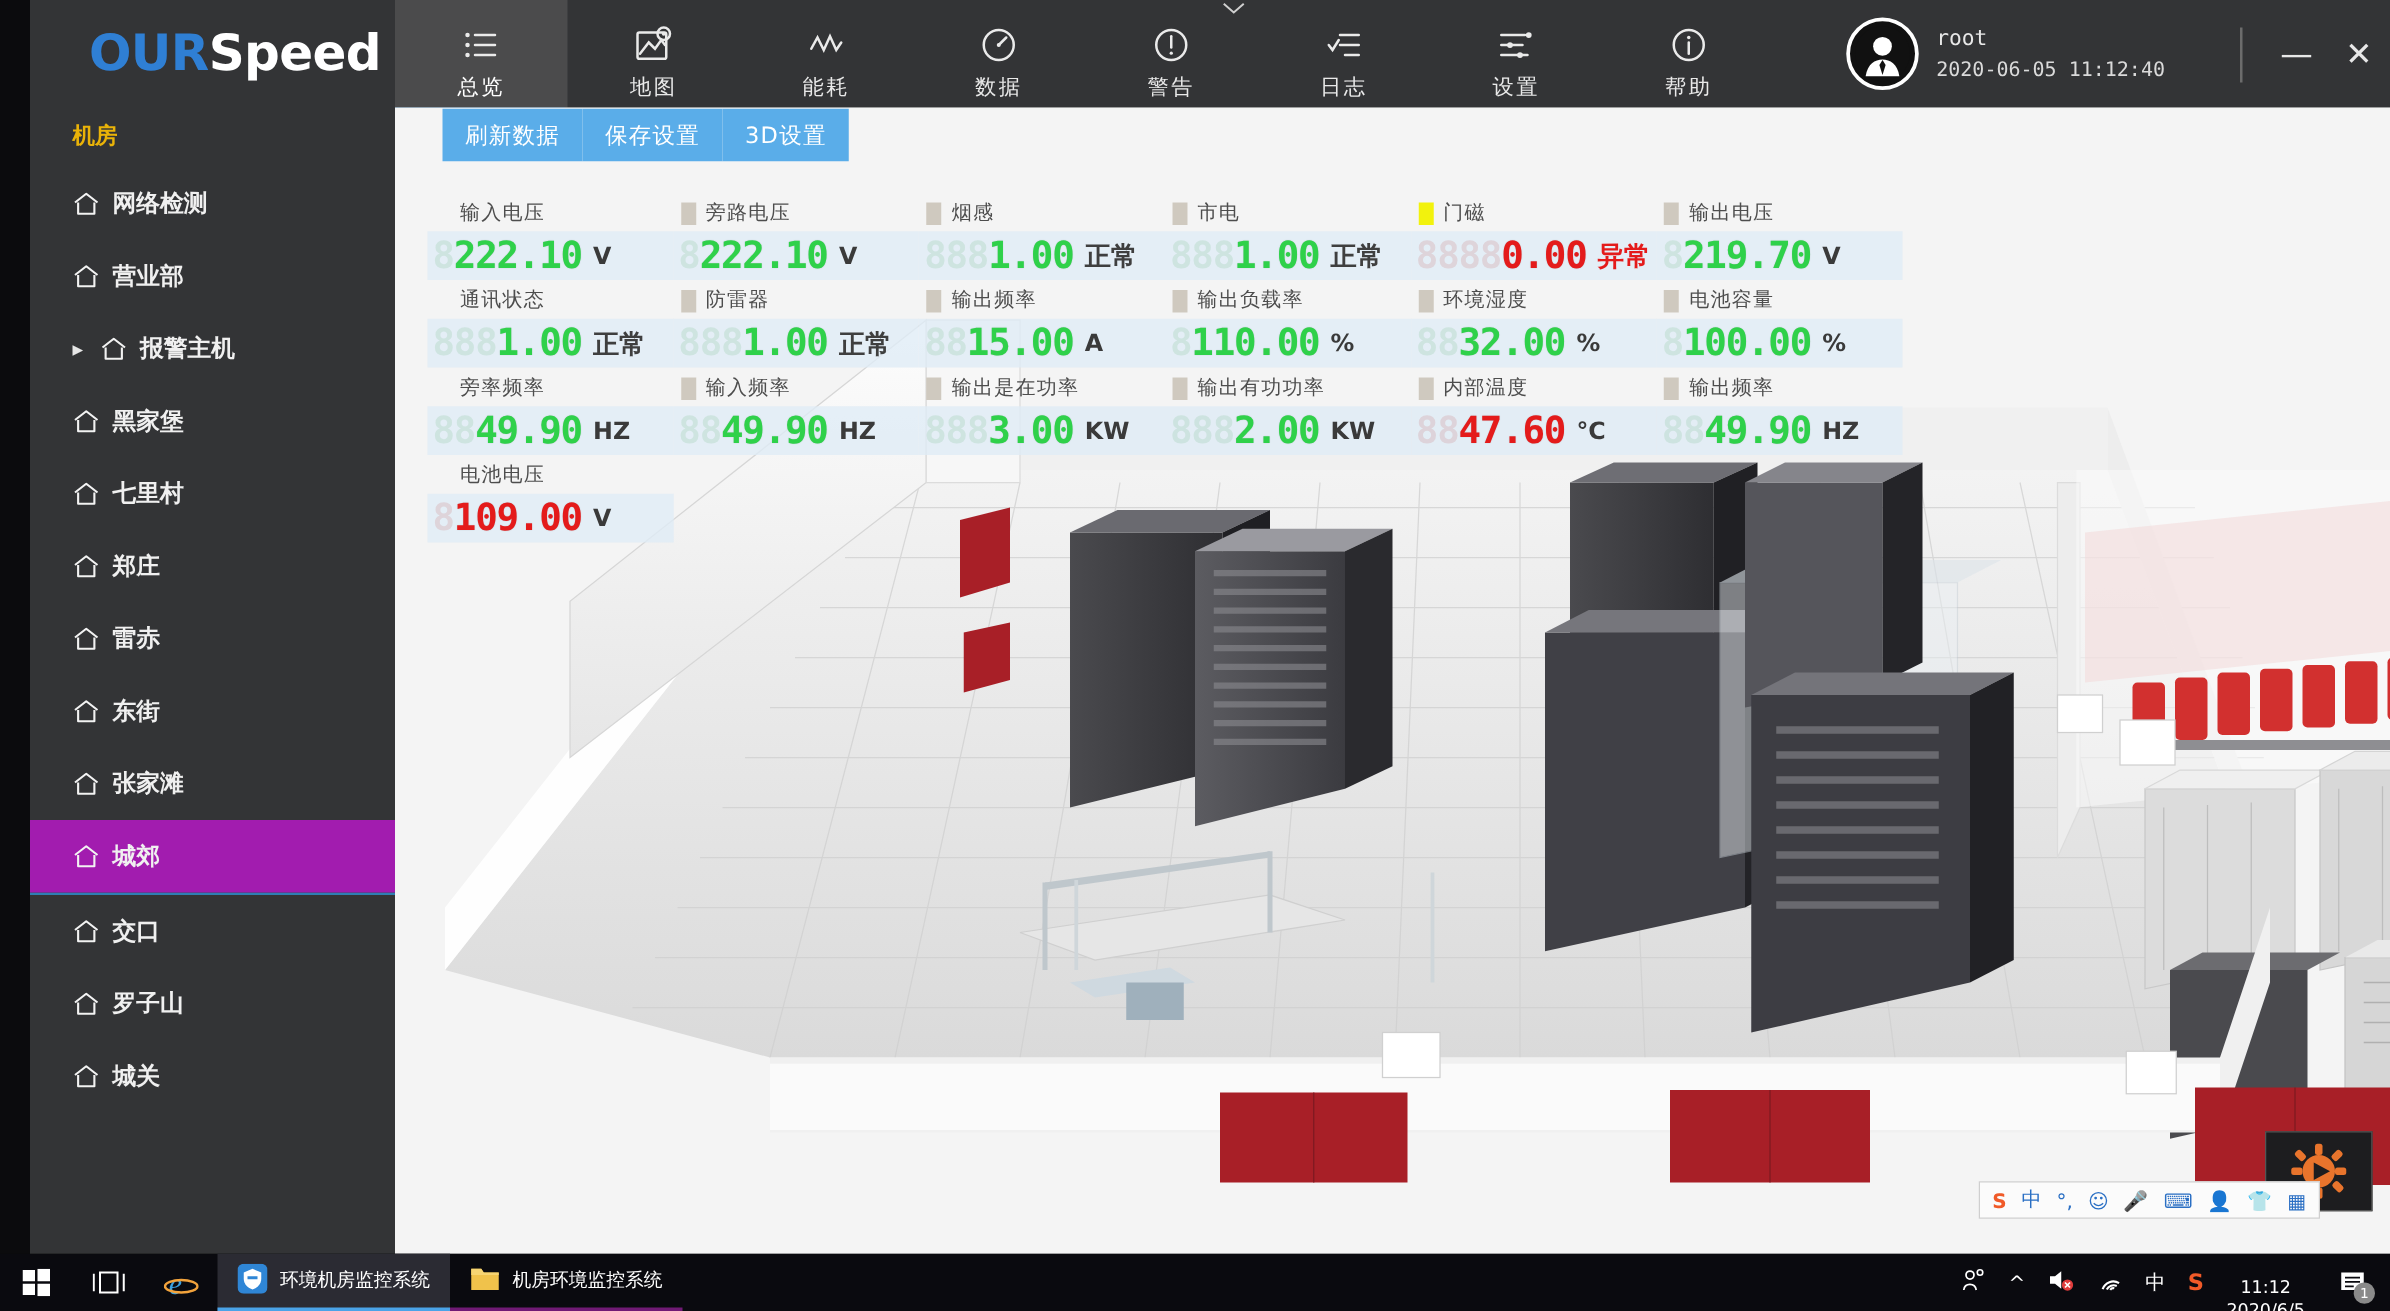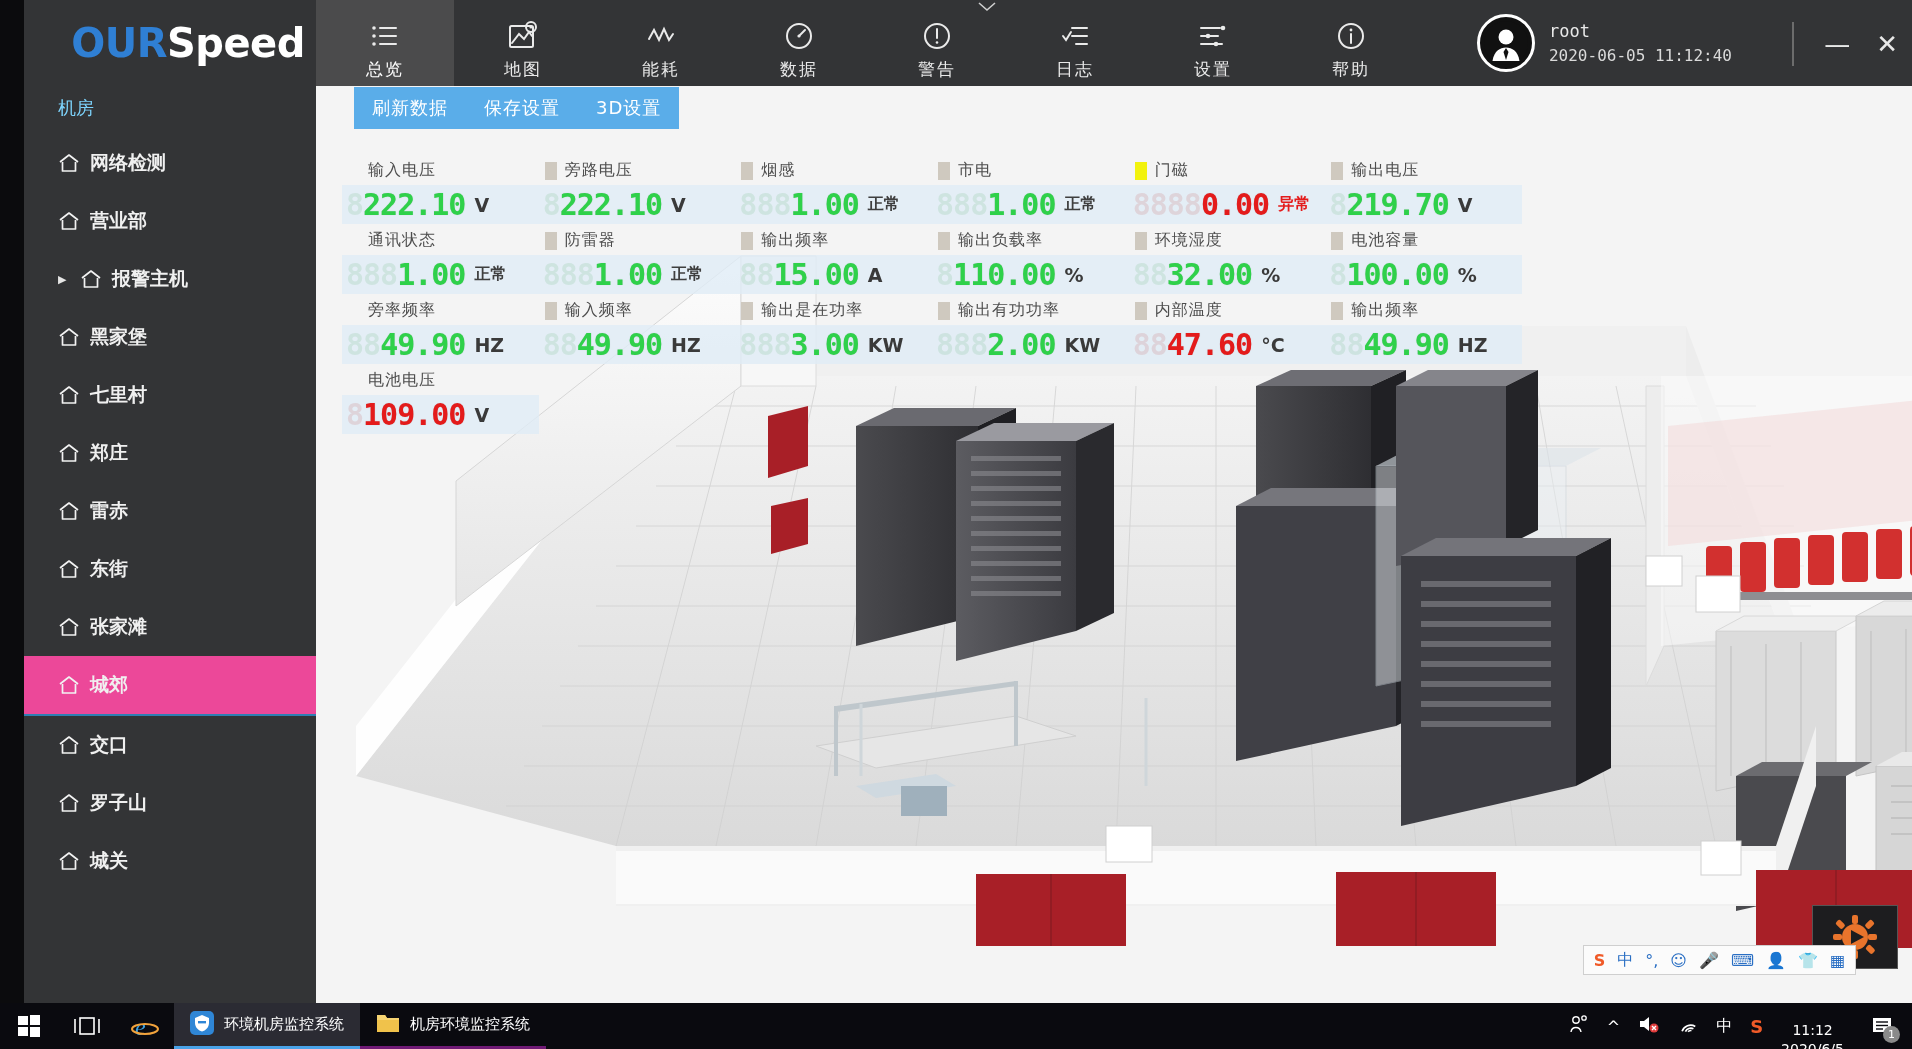--- a/index.html
+++ b/index.html
@@ -11,27 +11,27 @@
 
   
   #app-window { position:absolute; left:24px; top:0; width:1888px; height:1003px; background:#303030; }
 
   
   #sidebar { position:absolute; left:0; top:0; width:292px; height:1003px; background:#333436; }
   #brand { height:86px; display:flex; align-items:center; justify-content:center;padding-left:36px; }
   #brand .logo { font-size:40px; font-weight:bold; letter-spacing:-0.5px; }
   #brand .logo .b1 { color:#2f7fd4; }
   #brand .logo .b2 { color:#ffffff; }
-  .side-head { color:#7dd3fc; font-size:18px; padding:10px 0 14px 34px; font-weight:normal; }
+  .side-head { color:#eab308; font-size:18px; padding:10px 0 14px 34px; font-weight:bold; }
   .side-item { height:58px; display:flex; align-items:center; color:#f0f0f0; font-size:19px;
                font-weight:bold; padding-left:34px; position:relative; cursor:default; }
   .side-item .caret { position:absolute; left:34px; font-size:11px; color:#e6e6e6; }
   .side-item .home { width:22px; height:20px; margin-right:10px; flex:0 0 22px; position:relative; }
   .side-item .home svg { display:block; }
-  .side-item.active { background:#ec4899; }
+  .side-item.active { background:#a21caf; }
   .side-sep { height:2px; background:#2e7fb3; }
 
   
   #topbar { position:absolute; left:292px; top:0; right:0; height:86px; background:#333436; }
   #topbar .tabs { position:absolute; left:0; top:0; height:86px; display:flex; }
   .tab { width:138px; height:86px; display:flex; flex-direction:column; align-items:center;
          justify-content:flex-start; padding-top:14px; color:#e9e9e9; cursor:default; }
   .tab.active { background:#4b4b4c; }
   .tab .tico { height:44px; display:flex; align-items:center; justify-content:center; }
   .tab .tlabel { font-size:17px; letter-spacing:2px; }
@@ -72,21 +72,21 @@
   .mval { height:39px; background:rgba(223,236,246,0.78); display:flex; align-items:center;
           padding:0 4px; position:relative; }
   .seg { font-family:"DejaVu Sans Mono","Liberation Mono",monospace; font-size:30px; font-weight:bold;
          letter-spacing:-1px; line-height:1; }
   .seg .ghost { color:rgba(120,190,140,0.20); }
   .seg .ghost.r { color:rgba(200,110,110,0.20); }
   .seg .on { color:#2fd14a; text-shadow:0 0 1px rgba(0,0,0,0.18); }
   .seg .on.red { color:#e41b1b; }
   .unit { font-size:19px; color:#3a3a3a; margin-left:9px; font-weight:bold;
           font-family:"DejaVu Sans","Liberation Sans",sans-serif; }
-  .unit.small { font-size:16px; color:#3f3f3f; }
+  .unit.small { font-size:21px; color:#3f3f3f; }
   .unit.alarm { color:#e41b1b; }
 
   
   #imebar { position:absolute; right:56px; bottom:28px; height:30px; background:#fbfbfb; border:1px solid #cfcfcf;
             display:flex; align-items:center; gap:12px; padding:0 10px; z-index:9; }
   #imebar .g { font-size:16px; color:#2a6fc4; }
   #floatwin { position:absolute; right:14px; bottom:34px; width:86px; height:64px; background:#1d1d1f;
               border:1px solid #555; z-index:8; display:flex; align-items:center; justify-content:center; }
 
   

